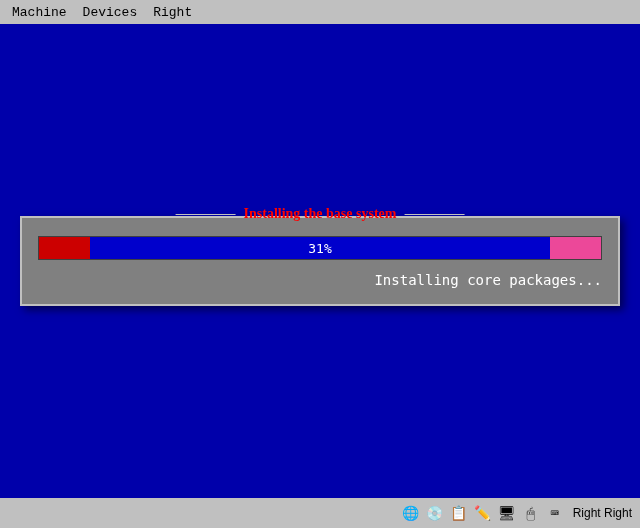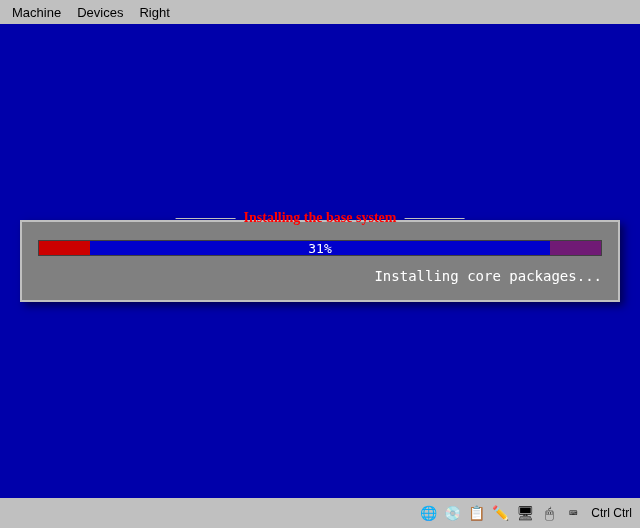--- a/index.html
+++ b/index.html
@@ -23,21 +23,21 @@
       padding: 0 4px;
       gap: 0;
       flex-shrink: 0;
     }
 
     .menu-item {
       padding: 2px 8px;
       font-size: 13px;
       color: #000;
       cursor: pointer;
-      font-family: Liberation Sans, sans-serif;
+      font-family: Liberation Mono, monospace;
     }
 
     
     .main-area {
       flex: 1;
       background: #0000AA;
       display: flex;
       align-items: center;
       justify-content: center;
       position: relative;
@@ -75,22 +75,22 @@
       font-size: 14px;
       font-family: Liberation Serif, serif;
       font-weight: bold;
     }
 
     
     .progress-container {
       margin-top: 8px;
       margin-bottom: 12px;
       width: 100%;
-      height: 16px;
-      background: #701a75;
+      height: 24px;
+      background: #ec4899;
       position: relative;
       border: 1px solid #404040;
     }
 
     .progress-red {
       position: absolute;
       left: 0;
       top: 0;
       height: 100%;
       background: #CC0000;
@@ -183,14 +183,14 @@
 </div>
 
 <div class="statusbar">
   <div class="statusbar-icon">🌐</div>
   <div class="statusbar-icon">💿</div>
   <div class="statusbar-icon">📋</div>
   <div class="statusbar-icon">✏️</div>
   <div class="statusbar-icon">🖥</div>
   <div class="statusbar-icon">🖱</div>
   <div class="statusbar-icon">⌨</div>
-  <div class="right-ctrl-label">Ctrl Ctrl</div>
+  <div class="right-ctrl-label">Right Right</div>
 </div>
 
 </body></html>

